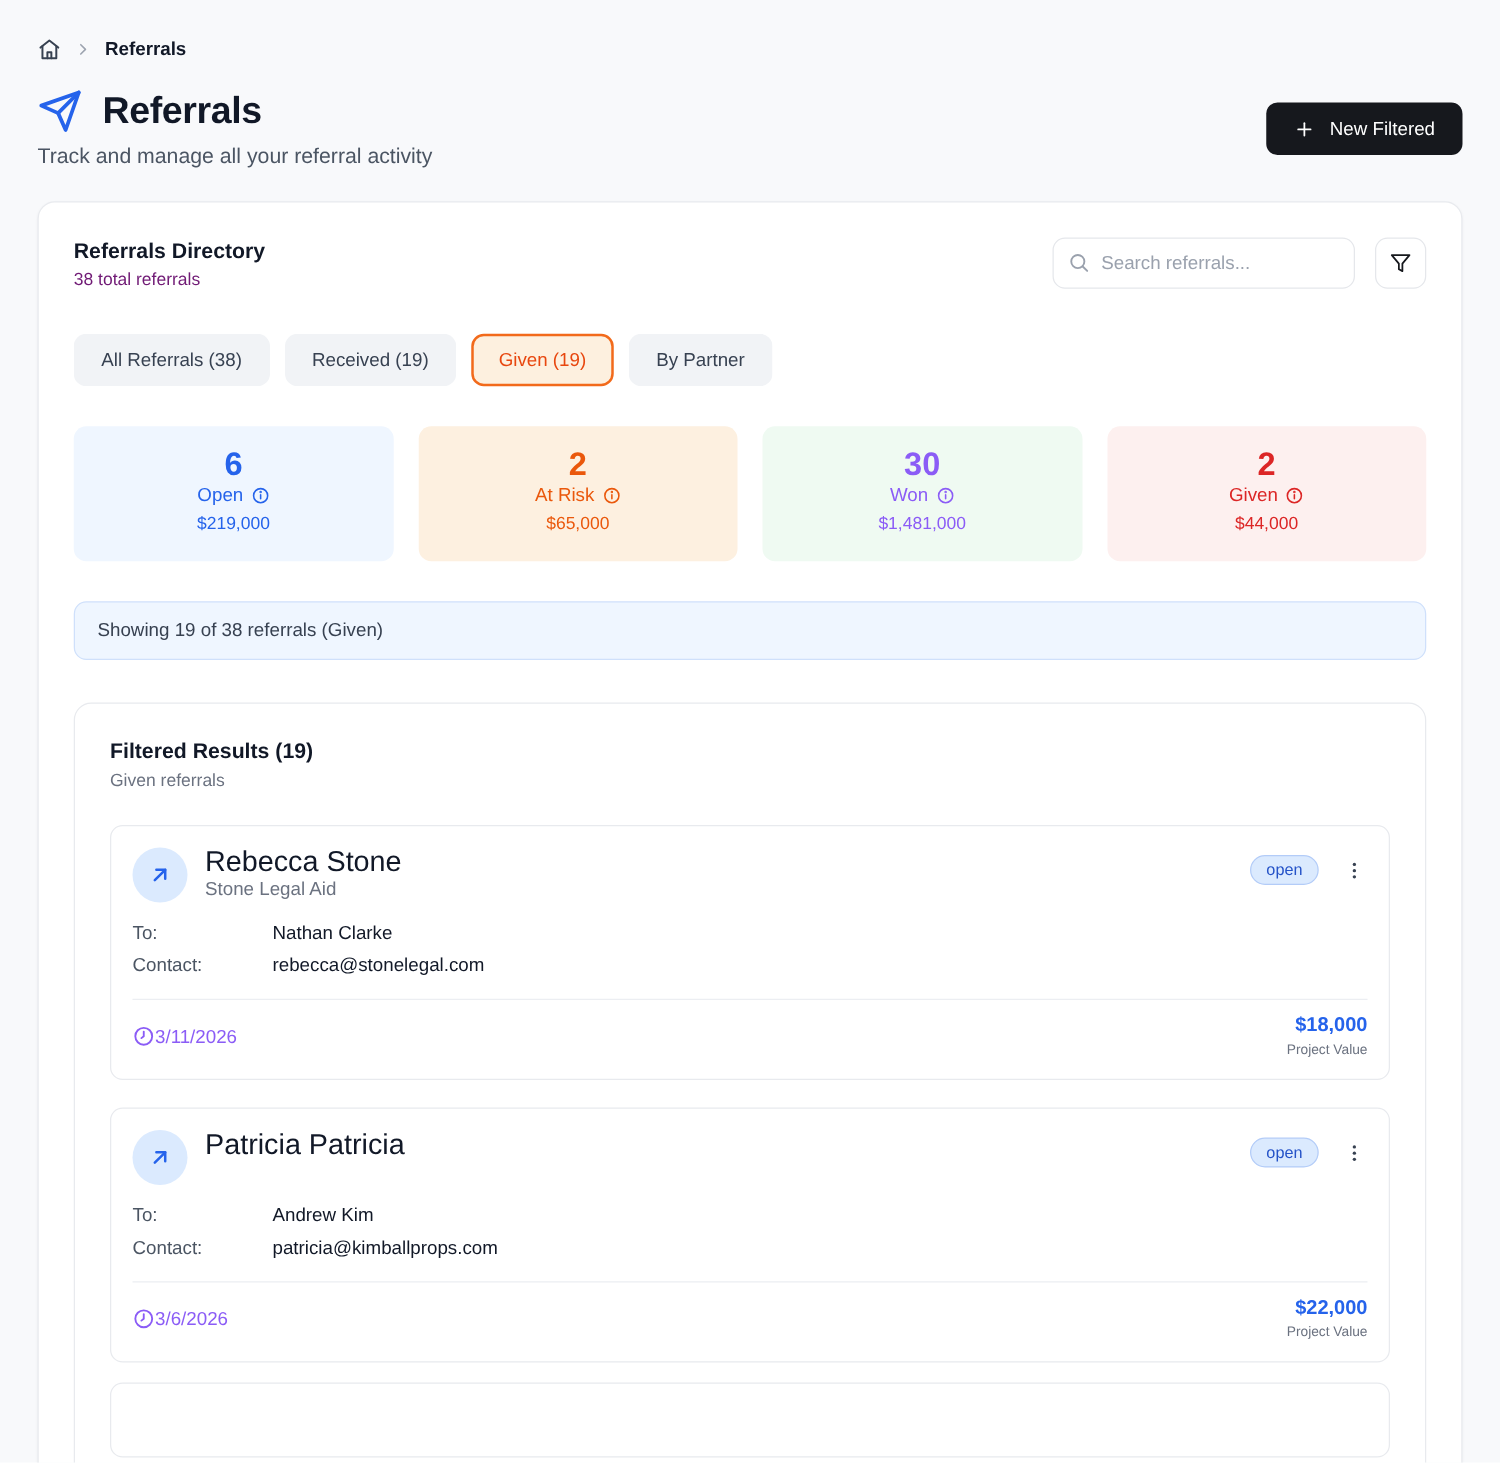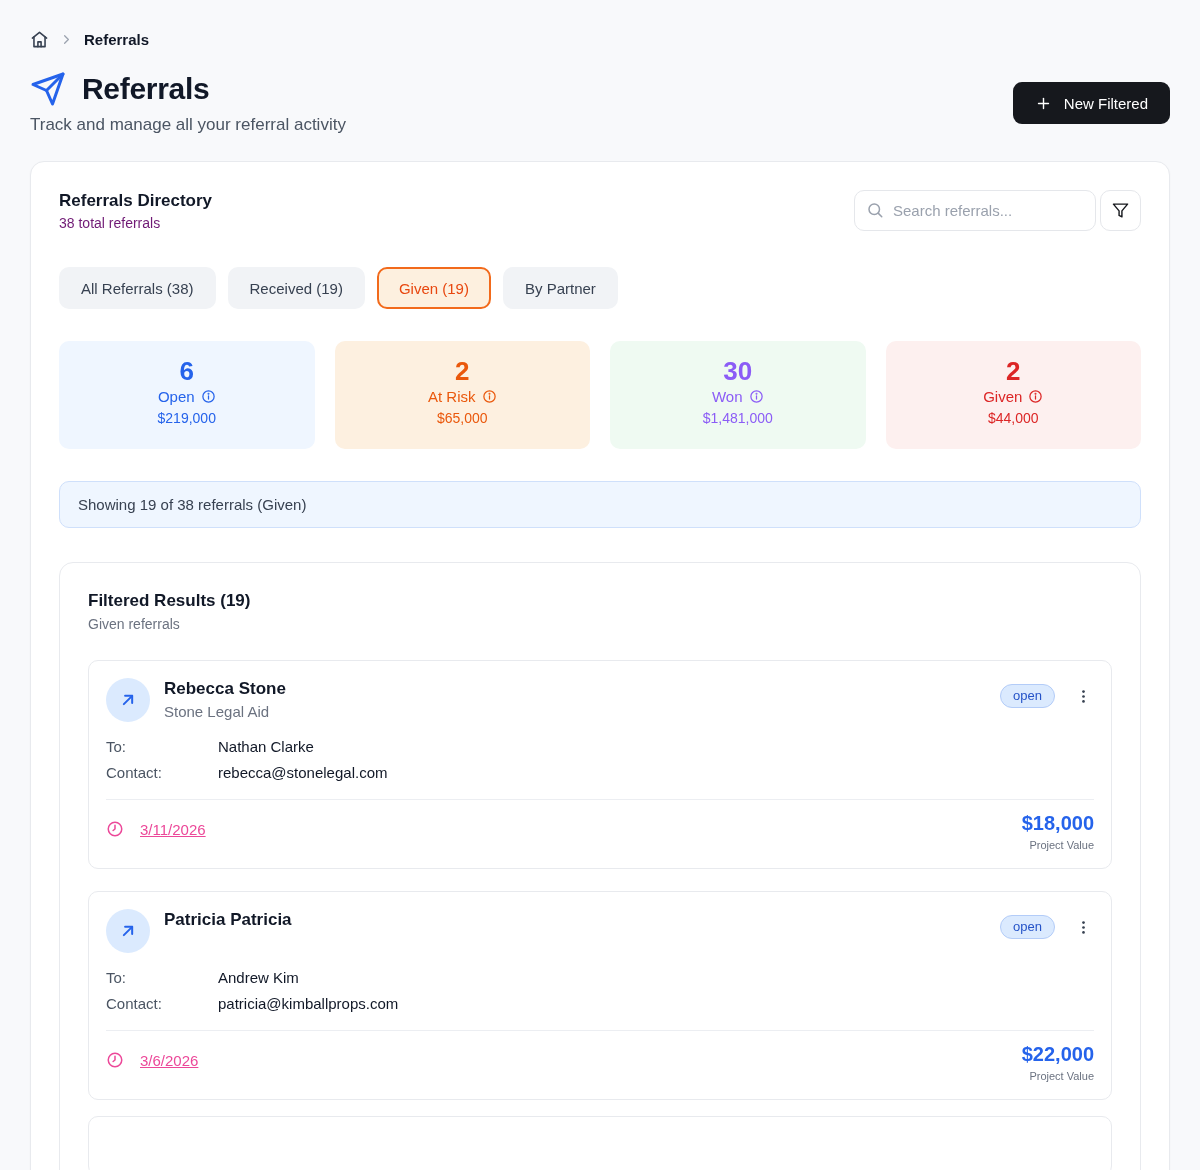--- a/index.html
+++ b/index.html
@@ -32,21 +32,21 @@
 
   
   .card-outer {
     margin-top:26px; background:#fff; border:1px solid #e8eaee;
     border-radius:14px; padding:28px; box-shadow:0 1px 2px rgba(16,24,40,.04);
     height:1400px;
   }
   .dir-head { display:flex; justify-content:space-between; align-items:center; }
   .dir-title { font-size:17px; font-weight:700; }
   .dir-sub { margin-top:4px; font-size:14px; color:#701a75; }
-  .dir-actions { display:flex; gap:4px; }
+  .dir-actions { display:flex; gap:16px; }
   .search-box {
     position:relative; width:242px;
   }
   .search-box input {
     width:100%; height:41px; border:1px solid #e5e7eb; border-radius:10px;
     padding:0 12px 0 38px; font-family:inherit; font-size:15px; color:#111827;
     outline:none; background:#fff;
   }
   .search-box input::placeholder { color:#9aa1ad; }
   .search-icon { position:absolute; left:12px; top:11px; color:#9aa1ad; }
@@ -91,41 +91,41 @@
   .ref-card {
     border:1px solid #e8eaee; border-radius:10px; padding:17px; margin-top:22px; background:#fff;
   }
   .ref-card.first { margin-top:28px; }
   .ref-head { display:flex; align-items:flex-start; }
   .avatar {
     width:44px; height:44px; border-radius:50%; background:#dbeafe;
     display:flex; align-items:center; justify-content:center; color:#2563eb; flex:none;
   }
   .ref-id { margin-left:14px; flex:1; }
-  .ref-name { font-size:17px; font-weight:700; line-height:22px; }
+  .ref-name { font-size:23px; font-weight:400; line-height:22px; }
   .ref-company { margin-top:3px; font-size:15px; color:#6b7280; }
   .ref-side { display:flex; align-items:center; gap:18px; padding-top:6px; }
   .badge-open {
     background:#dbeafe; border:1px solid #b3ccf8; color:#2553c8;
     font-size:13px; font-weight:500; border-radius:999px; padding:3px 12px 4px 12px; cursor:pointer;
   }
   .kebab { color:#374151; cursor:pointer; display:flex; padding:2px; }
 
   .ref-rows { margin-top:16px; }
   .ref-row { display:flex; margin-top:9px; font-size:15px; }
   .ref-row .k { width:112px; color:#4b5563; }
   .ref-row .v { color:#111827; font-weight:500; }
 
   .ref-foot {
     margin-top:18px; border-top:1px solid #eceef2; padding-top:12px;
     display:flex; justify-content:space-between; align-items:flex-start;
   }
-  .ref-date { display:flex; align-items:center; gap:16px; color:#ec4899; font-size:15px; margin-top:8px;text-decoration:underline; }
+  .ref-date { display:flex; align-items:center; gap:0; color:#8b5cf6; font-size:15px; margin-top:8px; }
   .ref-value { text-align:right; }
-  .ref-value .amt { font-size:20px; font-weight:700; color:#2563eb; }
+  .ref-value .amt { font-size:16px; font-weight:700; color:#2563eb; }
   .ref-value .cap { margin-top:4px; font-size:11px; color:#6b7280; }
 
   .ref-stub { border:1px solid #e8eaee; border-radius:10px; margin-top:16px; height:60px; background:#fff; }
 
   svg { display:block; }
 </style>
 </head>
 <body>
 
 <div class="page">

